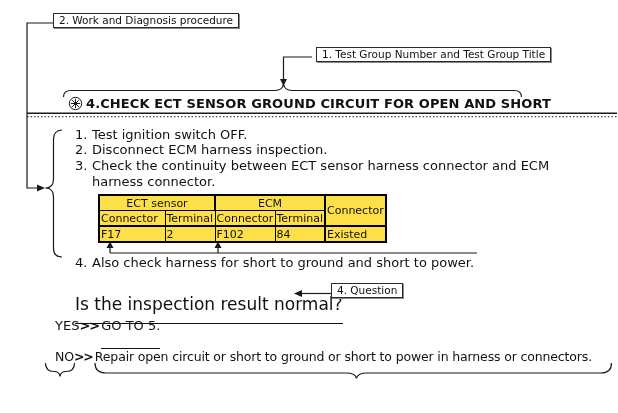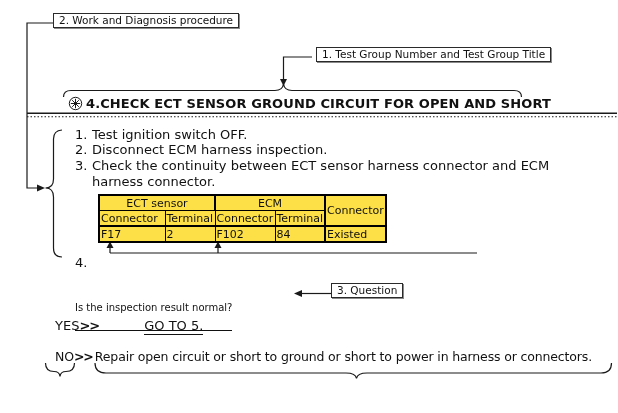--- a/index.html
+++ b/index.html
@@ -20,26 +20,26 @@
   .step-num{position:absolute;font-size:13px;line-height:15px;z-index:2;}
   .step-text{position:absolute;font-size:13px;line-height:15.5px;z-index:2;}
   .ctable{
     position:absolute;left:74px;top:194px;border-collapse:collapse;table-layout:fixed;
     border:2px solid #000;font-size:11px;z-index:2;background:#fde047;margin-left:24px;
   }
   .ctable th,.ctable td{border:1px solid #000;padding:0 1px;height:14px;font-weight:normal;overflow:hidden;}
   .ctable .thick-r{border-right-width:2px;}
   .ctable .thick-b{border-bottom-width:2px;}
   .question{
-    position:absolute;left:75px;top:302px;font-size:10px;
-    border-bottom:1.2px solid #111;padding-bottom:17px;white-space:nowrap;z-index:2;
+    position:absolute;left:75px;top:294px;font-size:17px;
+    border-bottom:1.2px solid #111;padding-bottom:9px;white-space:nowrap;z-index:2;
   }
   .result-line{position:absolute;font-size:13px;white-space:nowrap;z-index:2;}
   .result-line .sep{font-weight:bold;letter-spacing:-1px;padding-right:2px;}
-  .result-line .goto{border-bottom:1.2px solid #111;padding-bottom:1px;margin-left:43px;}
+  .result-line .goto{border-bottom:1.2px solid #111;padding-bottom:15px;}
   .no-line{font-size:12.5px;letter-spacing:-.15px;}
 </style>
 </head>
 <body>
 
 <div id="page">
 
   <svg id="lines" viewBox="0 0 618 413" fill="none" stroke="#1a1a1a" stroke-width="1.2">
 
     <g>
@@ -80,36 +80,37 @@
     <path d="M 45.5 363 Q 45.5 371.5 54 371.5 Q 59.5 371.5 60 376.5 Q 60.5 371.5 66 371.5 Q 74.5 371.5 74.5 363"></path>
 
     <path d="M 95 363 Q 95 373 106 373 L 346 373 Q 355.5 373 356.5 378.5 Q 357.5 373 367 373 L 601 373 Q 611.5 373 611.5 363"></path>
   </svg>
 
   <div class="callout" style="left:53px;top:13px">2. Work and Diagnosis procedure</div>
 
   <div class="callout" style="left:316px;top:47px">1. Test Group Number and Test Group Title</div>
 
 
-  <div class="callout" style="left:331px;top:283px">3. Question</div>
+  <div class="callout" style="left:331px;top:283px">4. Question</div>
 
 
 
   <div class="heading">4.CHECK ECT SENSOR GROUND CIRCUIT FOR OPEN AND SHORT</div>
 
   <span class="step-num" style="left:75px;top:127px">1.</span>
   <div class="step-text" style="left:92px;top:127px">Test ignition switch OFF.</div>
 
   <span class="step-num" style="left:75px;top:142px">2.</span>
   <div class="step-text" style="left:92px;top:142px">Disconnect ECM harness inspection.</div>
 
   <span class="step-num" style="left:75px;top:158px">3.</span>
   <div class="step-text" style="left:92px;top:158px;width:502px">Check the continuity between ECT sensor harness connector and ECM harness connector.</div>
 
   <span class="step-num" style="left:75px;top:255px">4.</span>
+  <div class="step-text" style="left:92px;top:255px">Also check harness for short to ground and short to power.</div>
 
   <table class="ctable">
     <colgroup>
       <col style="width:66px">
         <col style="width:50px">
         <col style="width:60px">
         <col style="width:48px">
         <col style="width:54px">
     </colgroup>
     <tbody>

